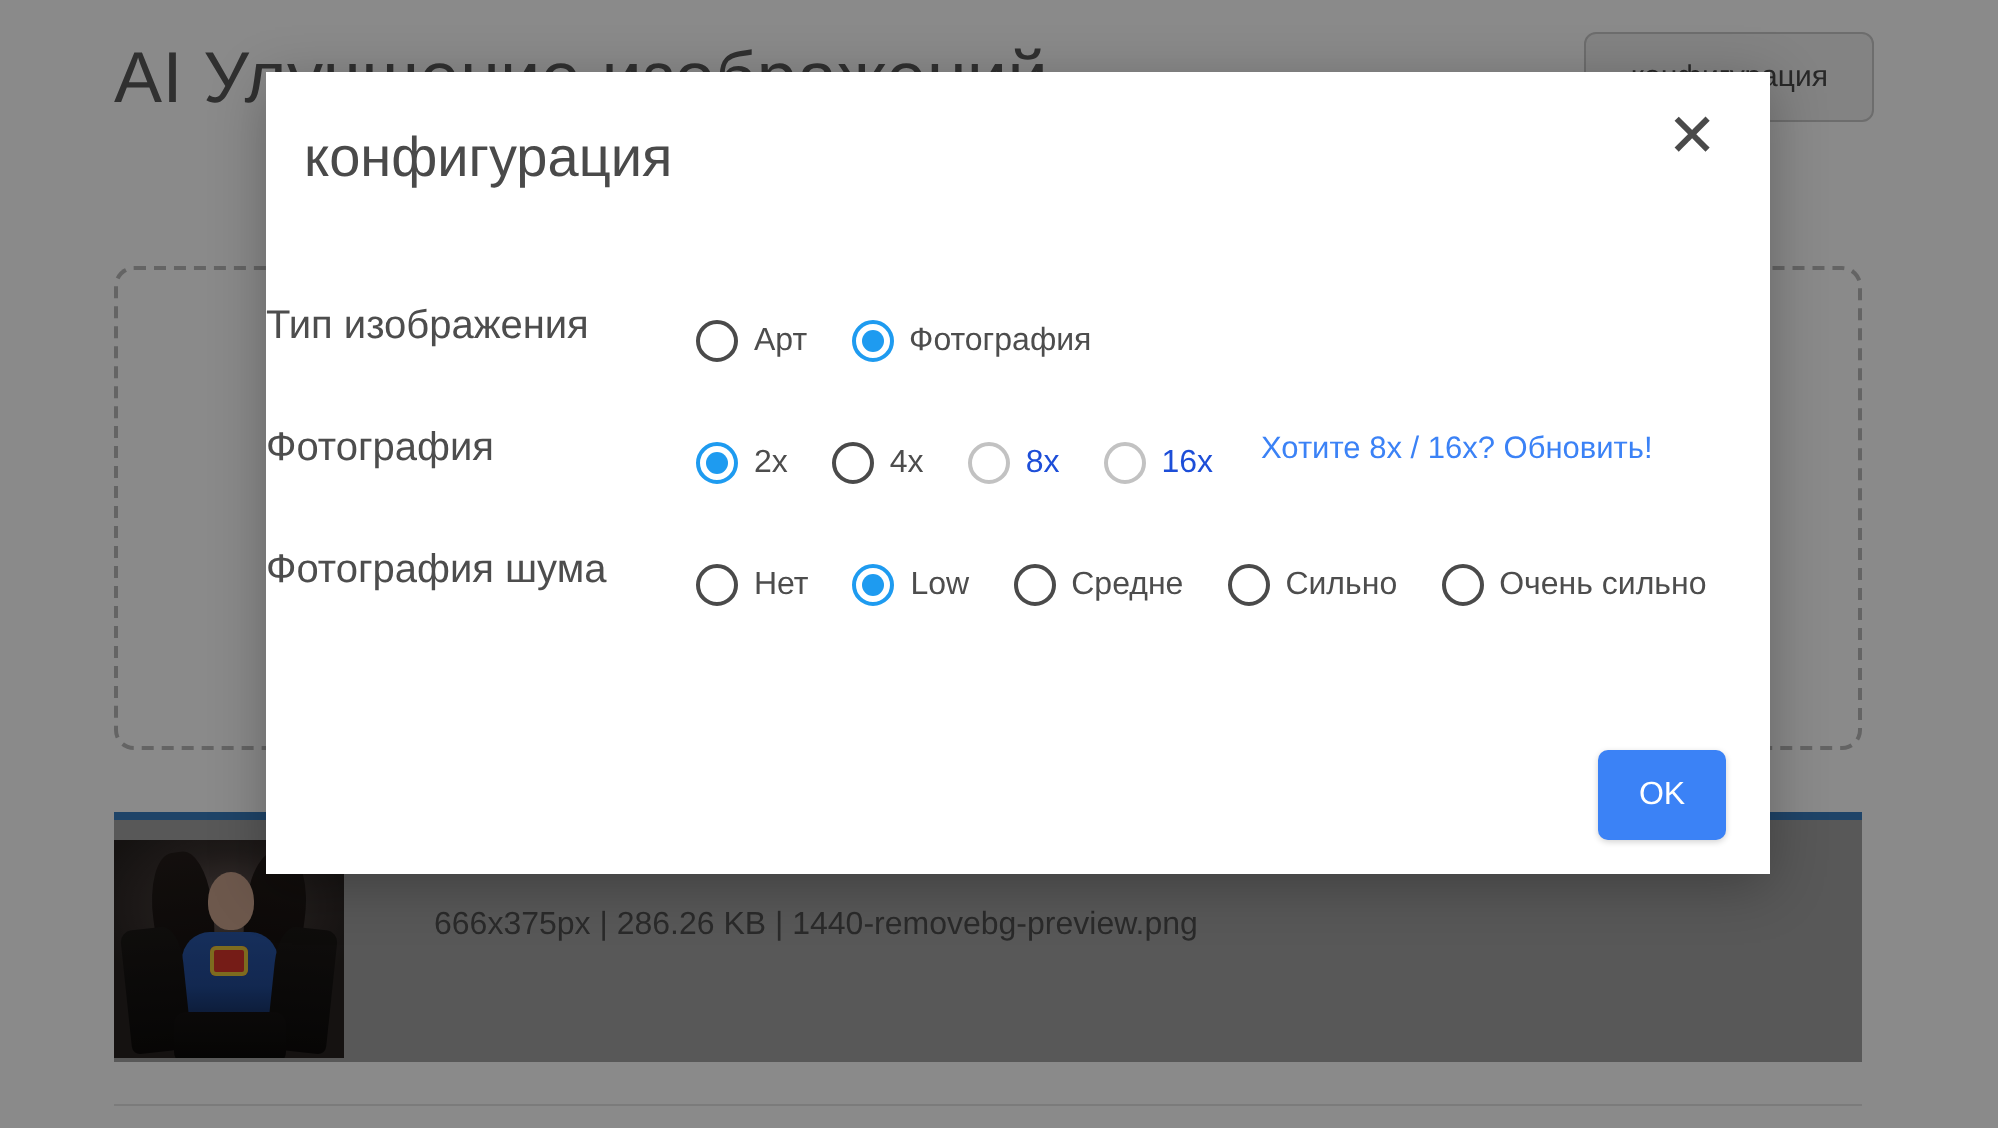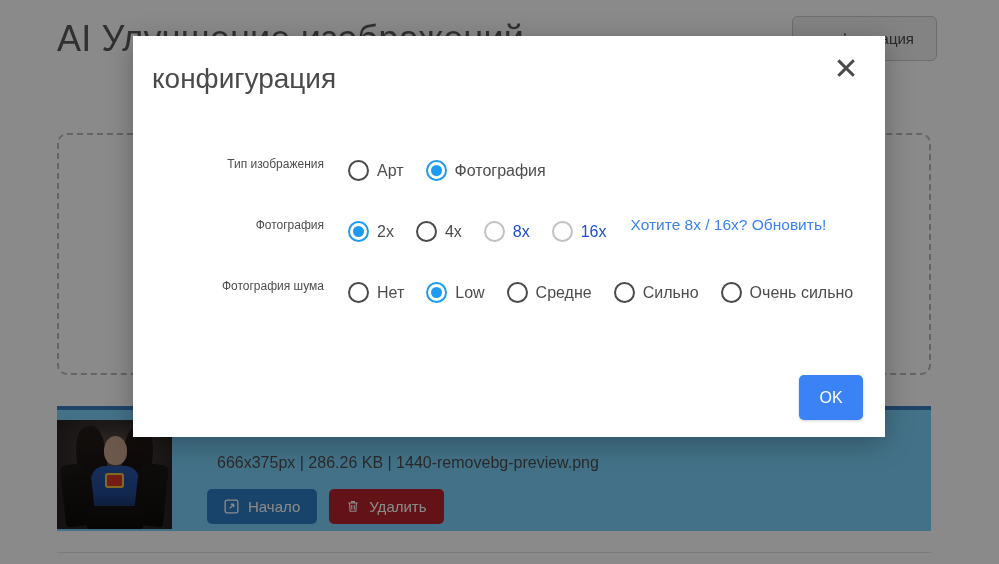--- a/index.html
+++ b/index.html
@@ -64,21 +64,21 @@
     border-radius: 10px;
     box-sizing: border-box;
   }
 
   .file-row {
     position: absolute;
     left: 57px;
     top: 406px;
     width: 874px;
     height: 125px;
-    background: #7dd3fc;
+    background: #a3a3a3;
     border-top: 4px solid #3a7fc1;
     box-sizing: border-box;
   }
 
   .thumb {
     position: absolute;
     left: 0px;
     top: 10px;
     width: 115px;
     height: 109px;
@@ -221,24 +221,24 @@
   }
 
   .form-row {
     display: flex;
     align-items: center;
     margin-bottom: 26px;
   }
 
   .form-label {
     width: 215px;
-    text-align: right;
+    text-align: left;
     padding-right: 24px;
     box-sizing: border-box;
-    font-size: 12px;
+    font-size: 20px;
     color: #4d4d4d;
   }
 
   .radio-group {
     display: flex;
     align-items: center;
     gap: 0px;
   }
 
   .radio-opt {
@@ -337,41 +337,20 @@
         <div class="face"></div>
         <div class="torso"></div>
         <div class="logo"></div>
         <div class="jacket-l"></div>
         <div class="jacket-r"></div>
         <div class="bottom"></div>
       </div>
 
       <div class="file-info">666x375px | 286.26 KB | 1440-removebg-preview.png</div>
 
-      <div class="file-actions">
-        <button class="btn-action btn-start">
-          <span>
-            <svg width="15" height="15" viewBox="0 0 16 16" fill="none" stroke="#ffffff" stroke-width="1.4">
-              <rect x="1.2" y="1.2" width="13.6" height="13.6" rx="2"></rect>
-              <path d="M6 10l4.2-4.2M10.4 5.6H7.3M10.4 5.6v3.1"></path>
-            </svg>
-          </span>
-          <span>Начало</span>
-        </button>
-
-        <button class="btn-action btn-delete">
-          <span>
-            <svg width="14" height="15" viewBox="0 0 16 16" fill="none" stroke="#ffffff" stroke-width="1.3">
-              <path d="M2.6 4h10.8M6.4 4V2.4h3.2V4M4 4l.7 9.4h6.6L12 4"></path>
-              <path d="M6.6 6.4v5M9.4 6.4v5"></path>
-            </svg>
-          </span>
-          <span>Удалить</span>
-        </button>
-      </div>
     </div>
 
     <div class="divider"></div>
   </div>
 
   <div class="overlay"></div>
 
   <div class="modal">
     <button class="modal-close">✕</button>
     <div class="modal-title">конфигурация</div>

